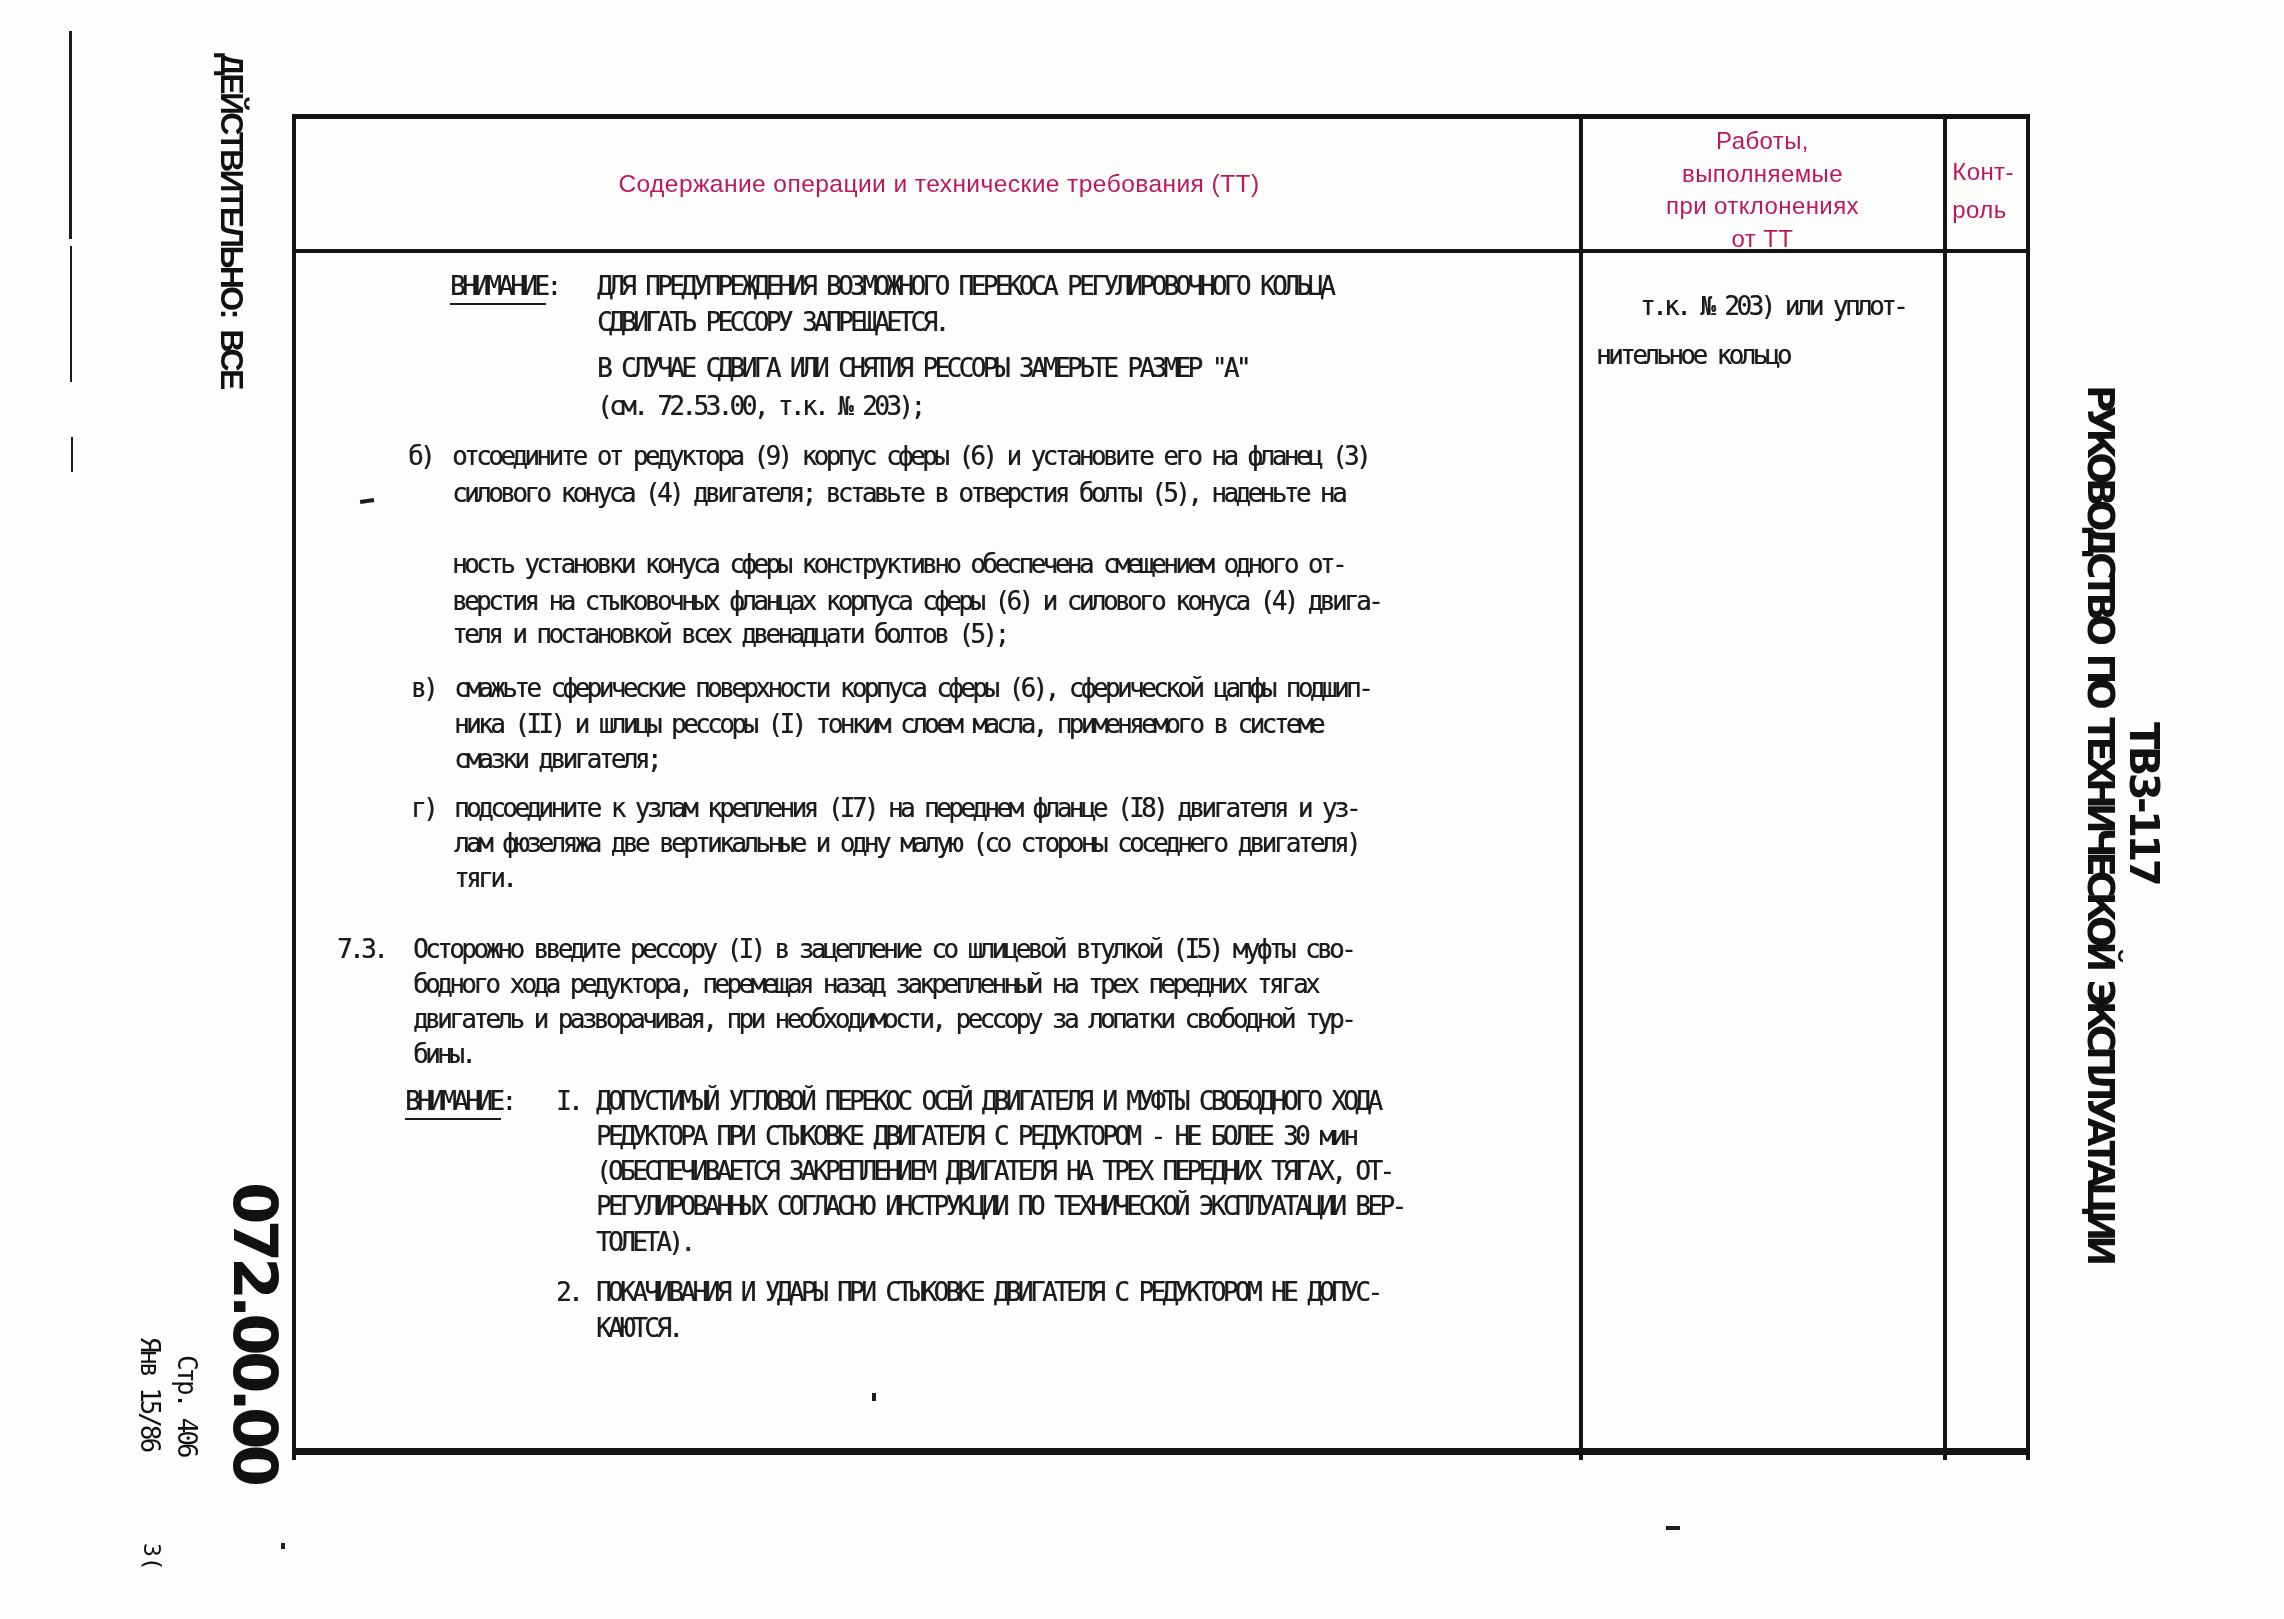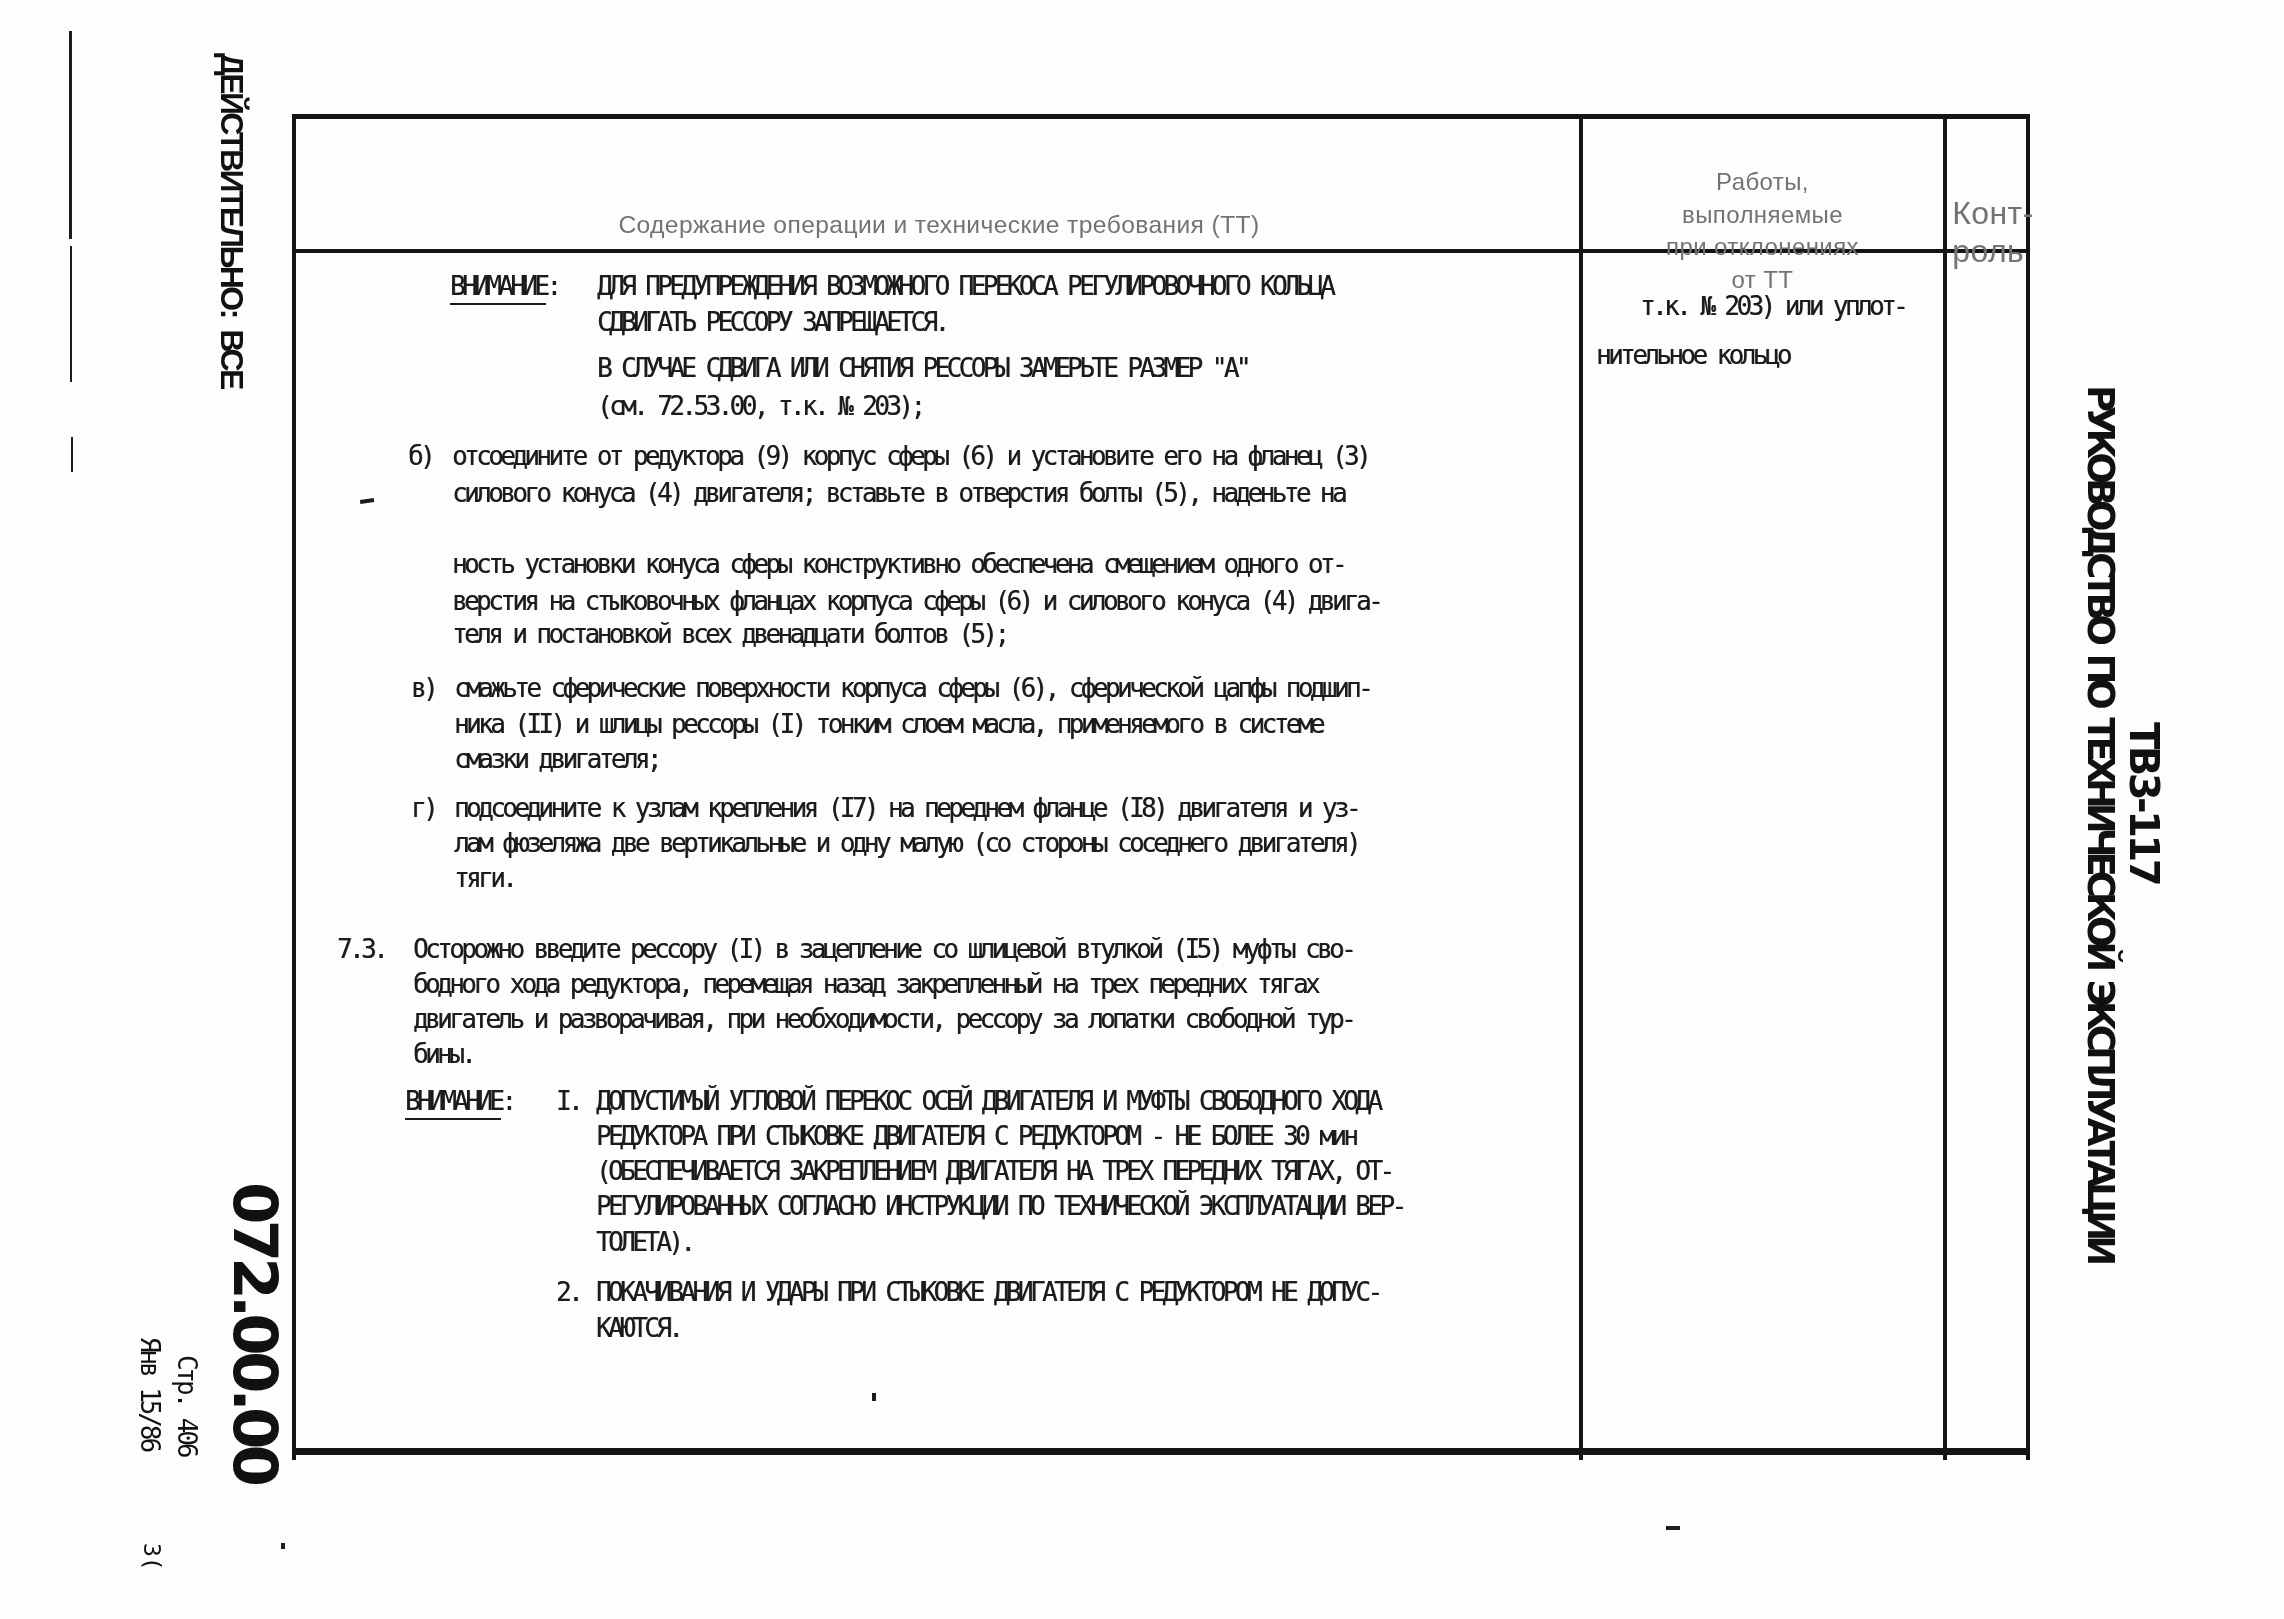--- a/index.html
+++ b/index.html
@@ -4,22 +4,22 @@
 <style>
   html,body{margin:0;padding:0;background:#e8e8e6;}
   .page{
     position:relative;width:2284px;height:1619px;background:#fdfdfc;
     overflow:hidden;font-family:"DejaVu Sans Mono",monospace;color:#161616;
   }
   
   .rule{position:absolute;background:#141412;}
   
   .hdr{
-    position:absolute;font-family:"Liberation Sans",sans-serif;color:#737373;
-    text-align:center;letter-spacing:0.4px;margin-top:41px;
+    position:absolute;font-family:"Liberation Sans",sans-serif;color:#be185d;
+    text-align:center;letter-spacing:0.4px;
   }
   
   .tl{
     position:absolute;font-family:"DejaVu Sans Mono",monospace;
     font-size:26px;line-height:26px;letter-spacing:-3.6px;white-space:pre;
     color:#1b1b19;text-shadow:0.4px 0.3px 0.3px rgba(25,25,25,0.65);
   }
   .u{border-bottom:2.6px solid #1b1b19;padding-bottom:1.8px;}
   
   .vrot{
@@ -65,21 +65,21 @@
   <div class="rule" style="left:1579px;top:114px;width:3.5px;height:1346px;"></div>
   <div class="rule" style="left:1943px;top:114px;width:3.5px;height:1346px;"></div>
 
   <div class="hdr" style="left:299px;top:170px;width:1280px;font-size:24.6px;">Содержание операции и технические требования (ТТ)</div>
   <div class="hdr" style="left:1582px;top:125px;width:361px;font-size:24px;line-height:32.5px;">
     <span style="display:block">Работы,</span>
     <span style="display:block">выполняемые</span>
     <span style="display:block">при отклонениях</span>
     <span style="display:block">от ТТ</span>
   </div>
-  <div class="hdr" style="left:1947px;top:153px;width:79px;font-size:32px;line-height:38px;text-align:left;padding-left:5.3px;">
+  <div class="hdr" style="left:1947px;top:153px;width:79px;font-size:24px;line-height:38px;text-align:left;padding-left:5.3px;">
     <span style="display:block">Конт-</span>
     <span style="display:block">роль</span>
   </div>
 
   <div class="tl" style="left:450px;top:273px;"><span class="u">ВНИМАНИЕ</span><span>:</span></div>
   <div class="tl" style="left:597px;top:273px;">ДЛЯ ПРЕДУПРЕЖДЕНИЯ ВОЗМОЖНОГО ПЕРЕКОСА РЕГУЛИРОВОЧНОГО КОЛЬЦА</div>
   <div class="tl" style="left:597px;top:309px;">СДВИГАТЬ РЕССОРУ ЗАПРЕЩАЕТСЯ.</div>
   <div class="tl" style="left:597px;top:355px;">В СЛУЧАЕ СДВИГА ИЛИ СНЯТИЯ РЕССОРЫ ЗАМЕРЬТЕ РАЗМЕР "А"</div>
   <div class="tl" style="left:597px;top:393px;">(см. 72.53.00, т.к. № 203);</div>
 

